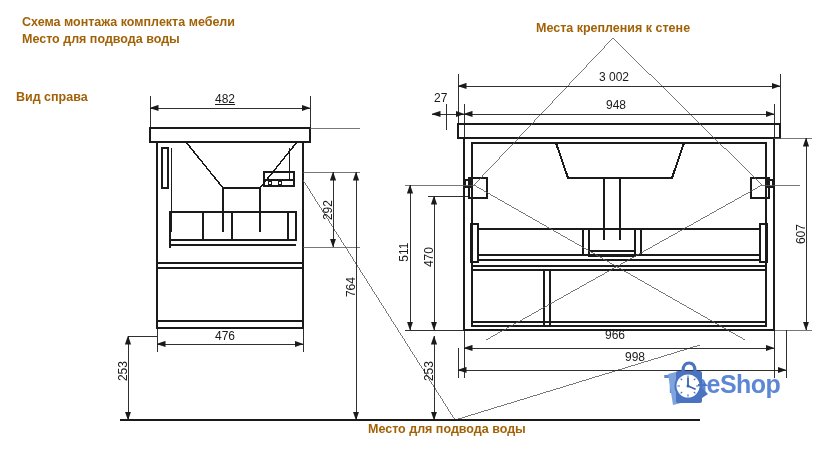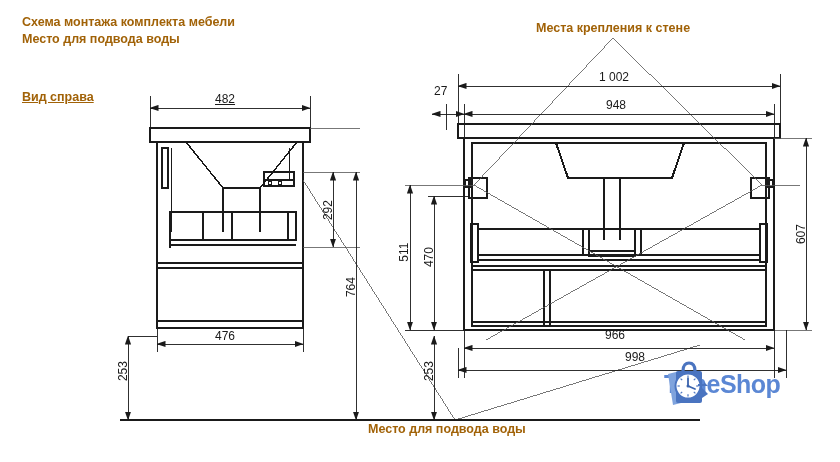--- a/index.html
+++ b/index.html
@@ -20,21 +20,21 @@
 </head>
 <body>
 
 <div id="stage">
 
   <div class="title-block">
     <div class="hdr">Схема монтажа комплекта мебели</div>
     <div class="hdr">Место для подвода воды</div>
   </div>
 
-  <div class="txt hdr" style="left:22px;top:90px;text-decoration:underline;">Вид справа</div>
+  <div class="txt hdr" style="left:16px;top:90px;">Вид справа</div>
 
   <div class="txt hdr" style="left:518px;top:21px;padding-left:18px;">Места крепления к стене</div>
 
   <div class="txt hdr" style="left:368px;top:422px;">Место для подвода воды</div>
 
   <svg width="840" height="462" viewBox="0 0 840 462">
     <defs>
       <marker id="ar" markerWidth="9" markerHeight="7" refX="8.5" refY="3.5" orient="auto" markerUnits="userSpaceOnUse">
         <polygon points="0,0.4 9,3.5 0,6.6" fill="#1a1a1a"></polygon>
       </marker>
@@ -185,23 +185,23 @@
       </g>
     </g>
   </svg>
 
   <div class="txt dimtxt" style="left:215px;top:92px;text-decoration:underline;">482</div>
   <div class="txt dimtxt" style="left:215px;top:329px;">476</div>
   <div class="txt dimtxt vtxt" style="left:318px;top:203px;transform:rotate(-90deg);">292</div>
   <div class="txt dimtxt vtxt" style="left:341px;top:280px;transform:rotate(-90deg);">764</div>
   <div class="txt dimtxt vtxt" style="left:113px;top:364px;transform:rotate(-90deg);">253</div>
 
-  <div class="txt dimtxt" style="left:599px;top:70px;">1 002</div>
+  <div class="txt dimtxt" style="left:599px;top:70px;">3 002</div>
   <div class="txt dimtxt" style="left:606px;top:98px;text-align:right;">948</div>
-  <div class="txt dimtxt" style="left:434px;top:84px;">27</div>
+  <div class="txt dimtxt" style="left:434px;top:91px;">27</div>
   <div class="txt dimtxt vtxt" style="left:791px;top:227px;transform:rotate(-90deg);">607</div>
   <div class="txt dimtxt vtxt" style="left:395px;top:245px;transform:rotate(-90deg);">511</div>
   <div class="txt dimtxt vtxt" style="left:419px;top:250px;transform:rotate(-90deg);">470</div>
   <div class="txt dimtxt vtxt" style="left:419px;top:364px;transform:rotate(-90deg);">253</div>
   <div class="txt dimtxt" style="left:605px;top:328px;">966</div>
   <div class="txt dimtxt" style="left:605px;top:350px;margin-left:20px;">998</div>
 
   <div class="logo-wrap">
     <svg width="50" height="50" viewBox="0 0 50 50">
       <g>

